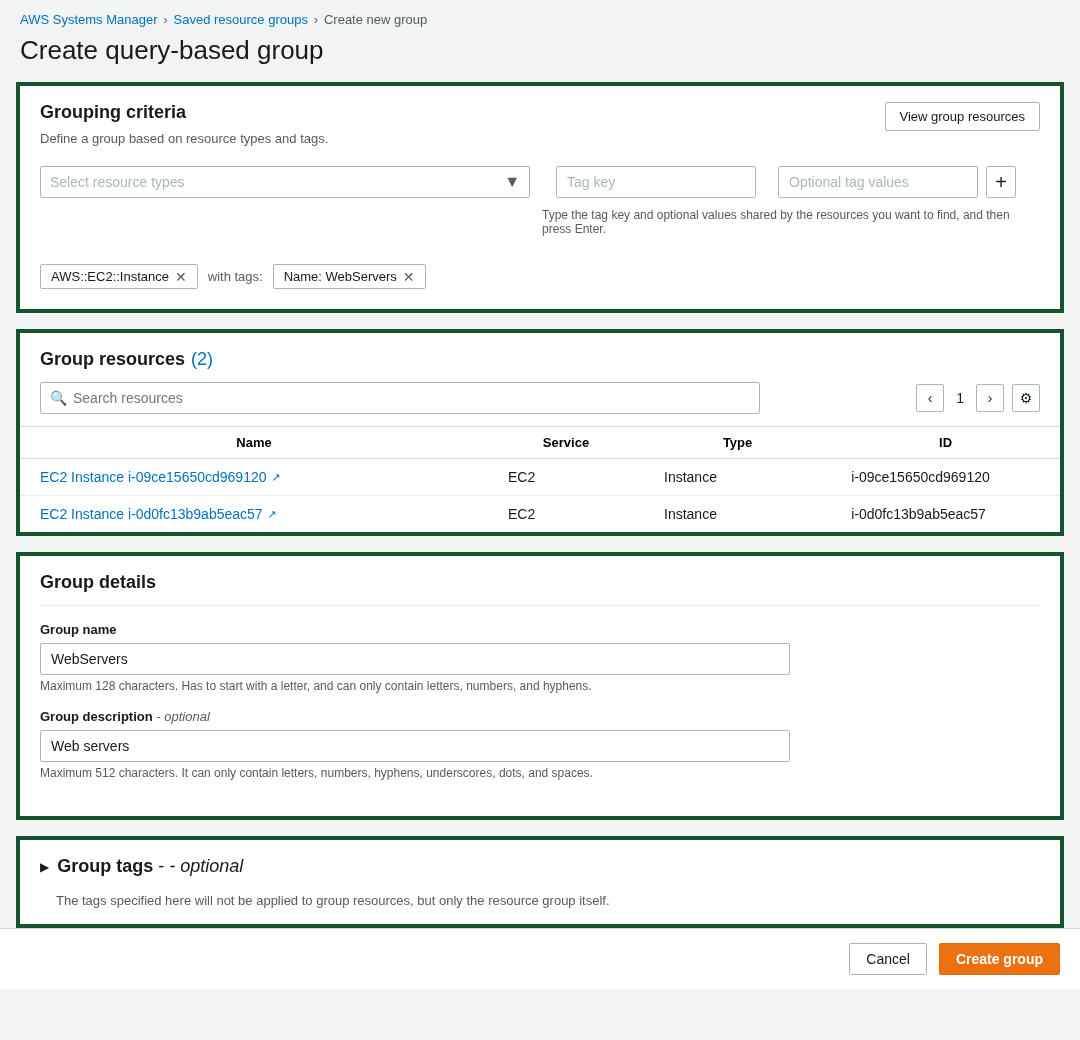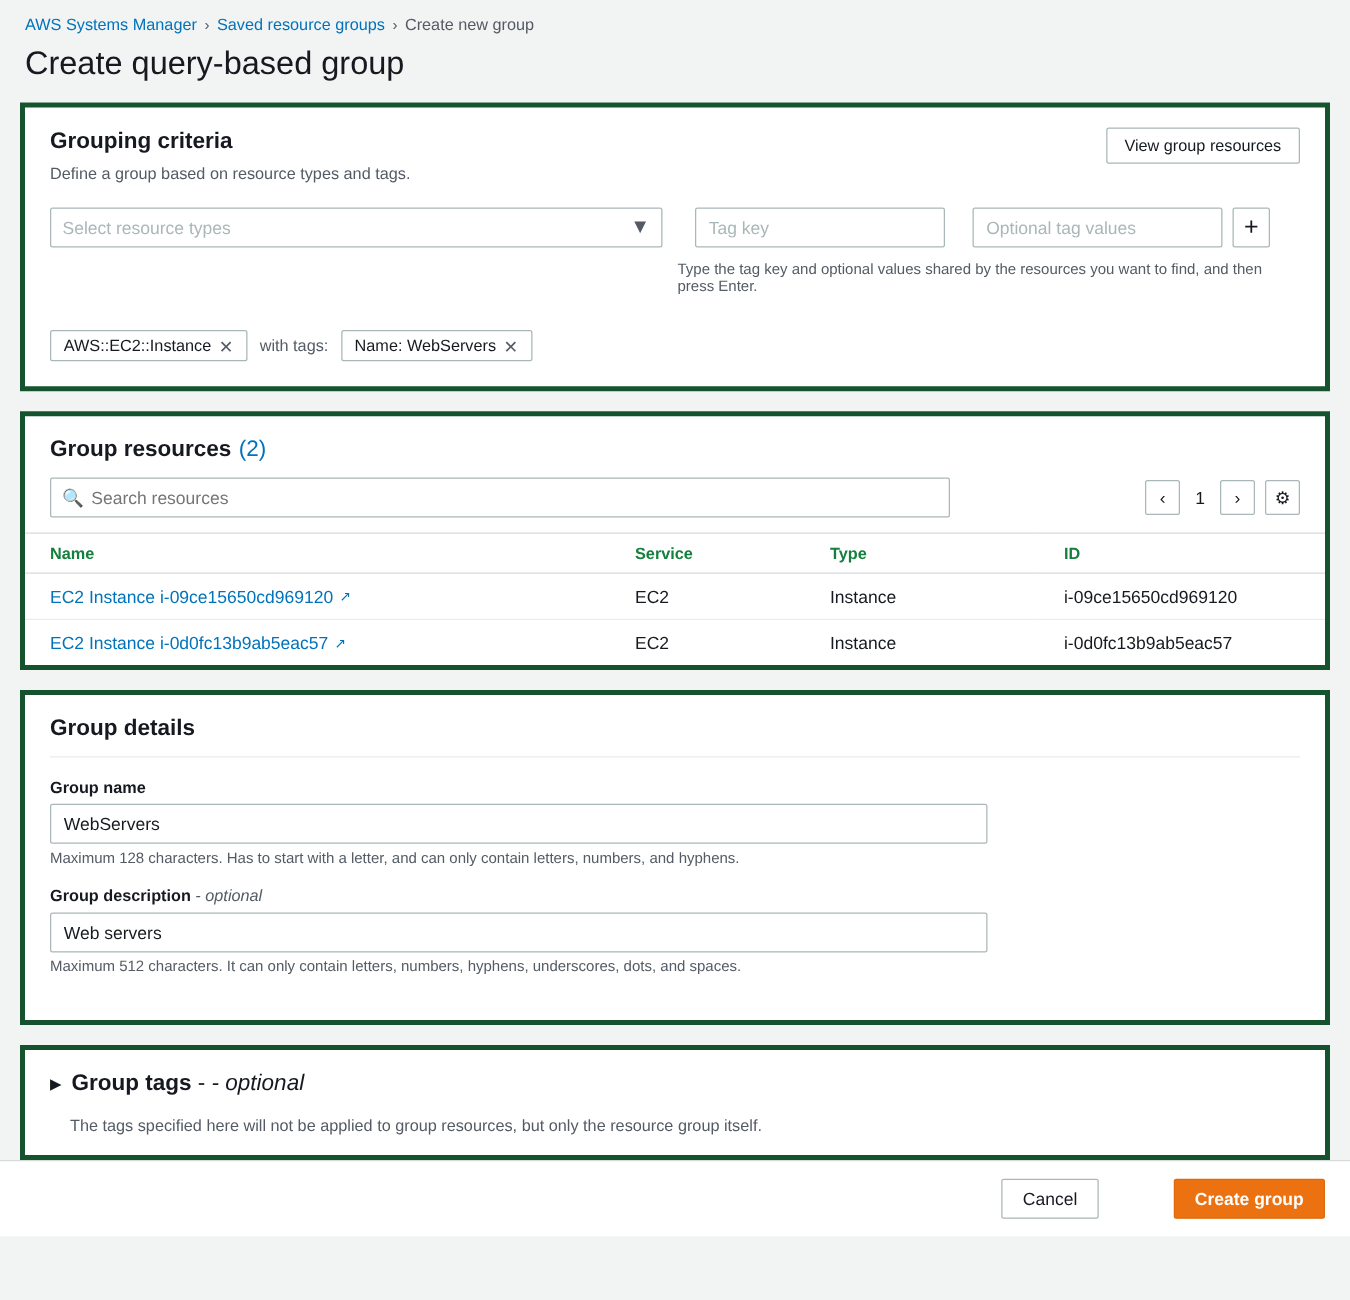--- a/index.html
+++ b/index.html
@@ -238,28 +238,28 @@
       align-items: center;
       justify-content: center;
       color: #16191f;
       margin-left: 4px;
     }
     .resources-table {
       width: 100%;
       border-collapse: collapse;
     }
     .resources-table th {
-      text-align: left;
+      text-align: center;
       padding: 8px 20px;
       font-size: 13px;
       font-weight: 700;
       border-top: 1px solid #d5dbdb;
       border-bottom: 1px solid #d5dbdb;
       background: #fff;
-      color: #15803d;
+      color: #000000;
     }
     .resources-table td {
       padding: 10px 20px;
       font-size: 14px;
       border-bottom: 1px solid #eaeded;
       color: #16191f;
     }
     .resources-table tr:last-child td {
       border-bottom: none;
     }
@@ -359,21 +359,20 @@
     }
     .btn-primary {
       background: #ec7211;
       border: 1px solid #dd6b0e;
       border-radius: 2px;
       padding: 7px 16px;
       font-size: 14px;
       cursor: pointer;
       color: #fff;
       font-weight: 700;
-      margin-left: 48px;
     }
     .divider-line {
       border: none;
       border-top: 1px solid #eaeded;
       margin: 0 20px;
     }
   </style>
 </head>
 <body>
 

